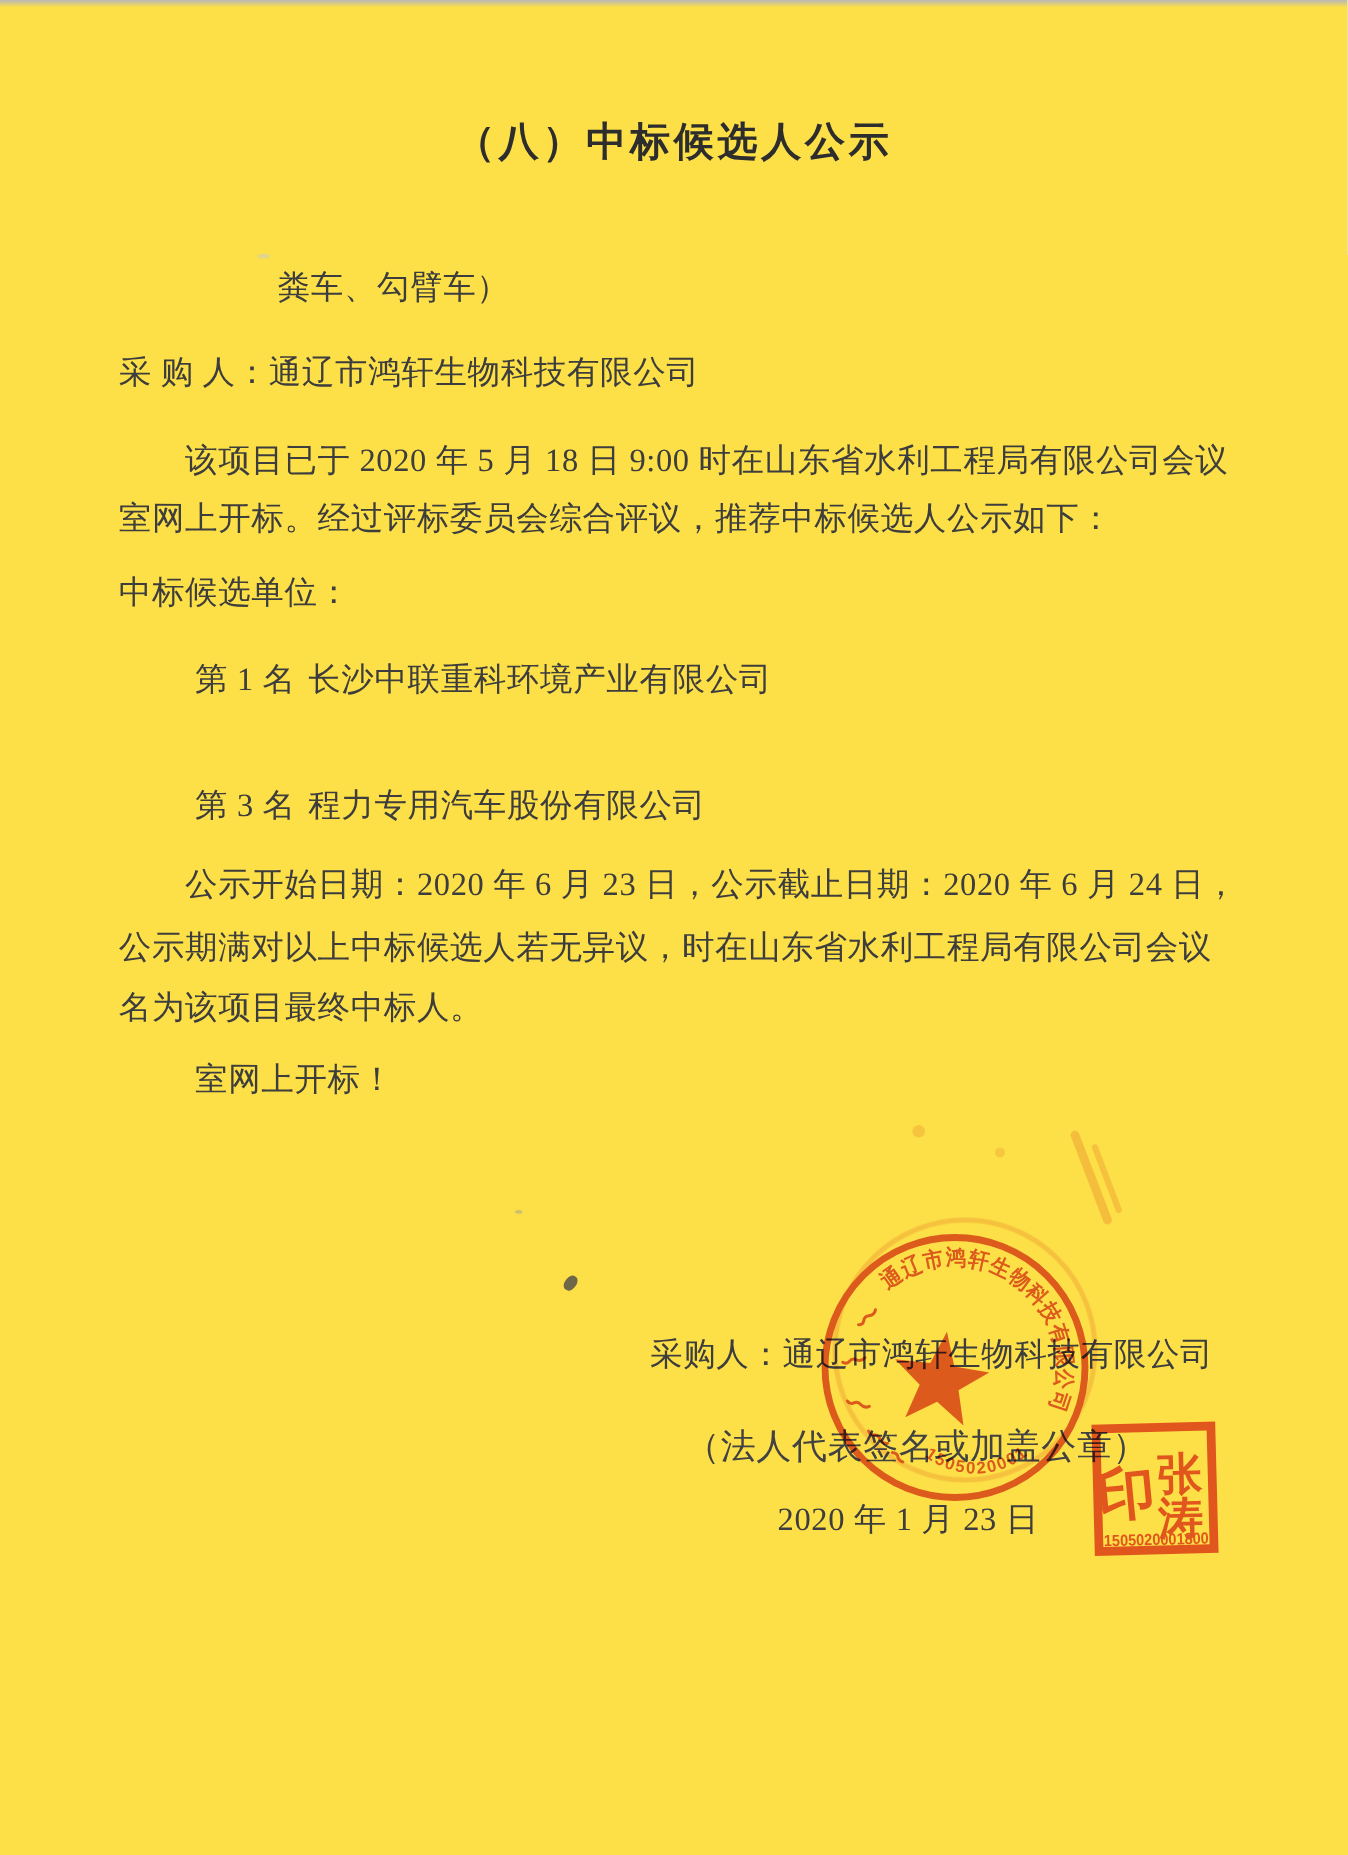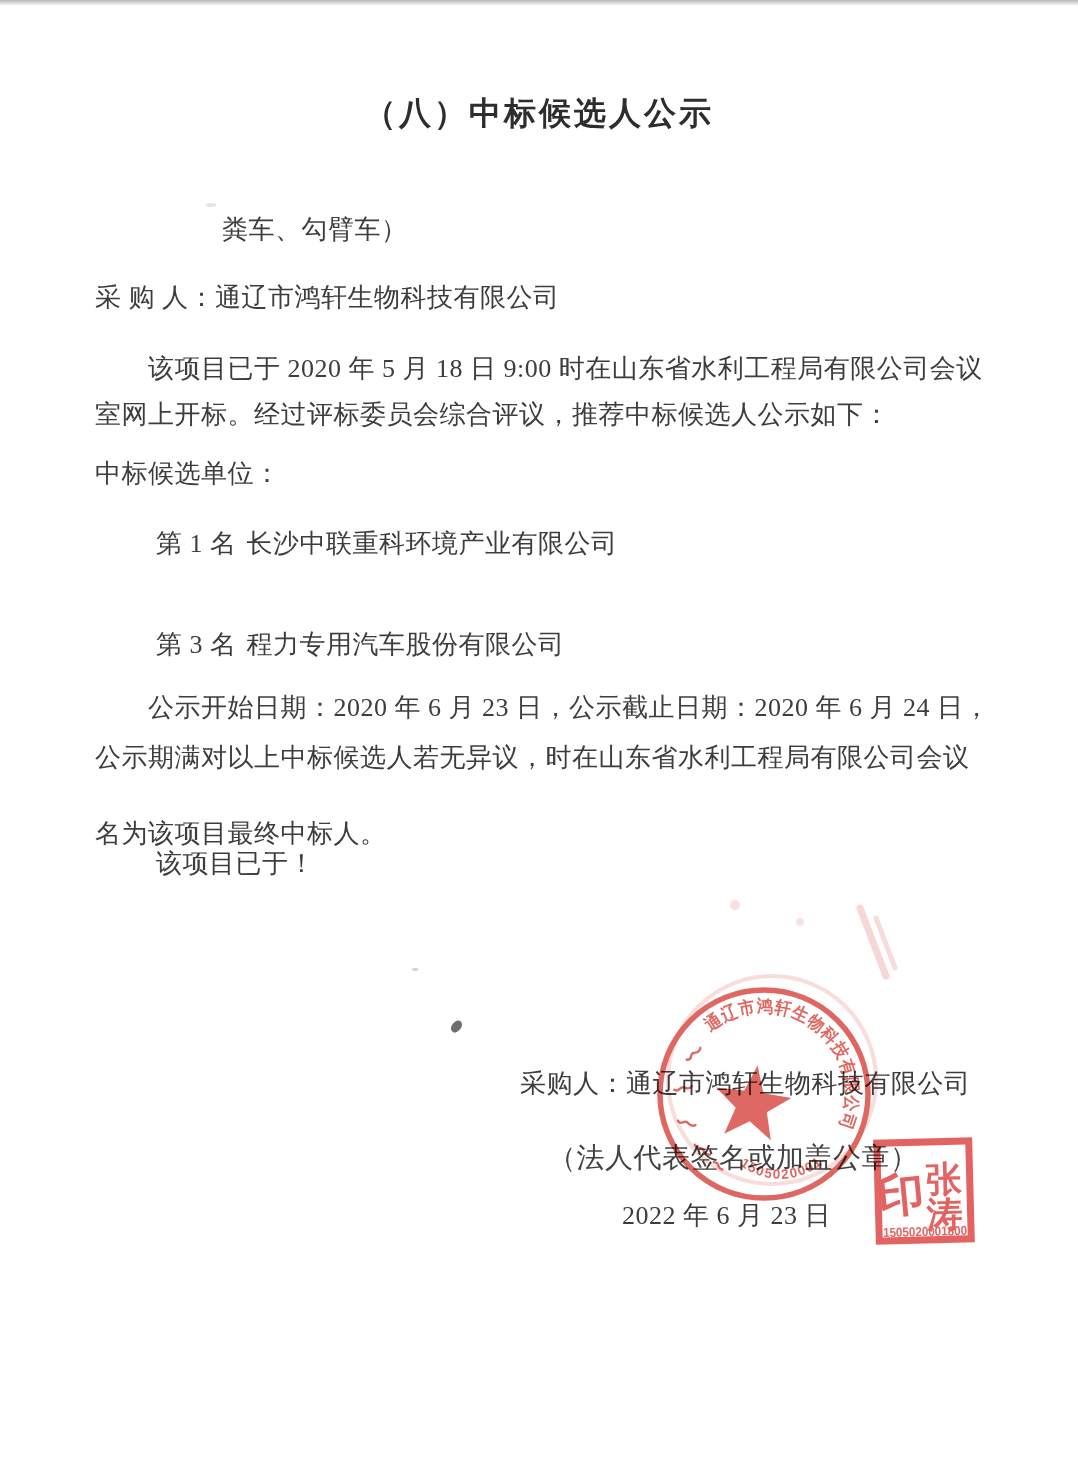--- a/index.html
+++ b/index.html
@@ -1,20 +1,20 @@
 <!DOCTYPE html>
 <html><head>
 <meta charset="utf-8">
 <style>
   html,body{margin:0;padding:0;background:#e8e8e8;}
   .page{
     position:relative;
     width:1078px;height:1484px;
     margin:0 auto;
-    background:#ffffff;
+    background:#fde047;
     overflow:hidden;
     font-family:"Liberation Serif","DejaVu Serif",serif;
     color:#3d3d3d;
   }
   .scan-edge{
     position:absolute;left:0;top:0;width:100%;height:6px;
     background:linear-gradient(to bottom,#b9b9b9 0%,rgba(255,255,255,0) 100%);
   }
   .title{
     position:absolute;left:0;top:92px;width:100%;
@@ -54,27 +54,27 @@
 
   <div class="line" style="left:156px;top:512px;margin-top:16px;">
     <span>第 1 名</span><span class="cand-name">长沙中联重科环境产业有限公司</span>
   </div>
   <div class="line" style="left:156px;top:629px;">
     <span>第 3 名</span><span class="cand-name">程力专用汽车股份有限公司</span>
   </div>
 
   <div class="line" style="left:148px;top:692px;">公示开始日期：2020 年 6 月 23 日，公示截止日期：2020 年 6 月 24 日，</div>
   <div class="line" style="left:95px;top:742px;">公示期满对以上中标候选人若无异议，时在山东省水利工程局有限公司会议</div>
-  <div class="line" style="left:95px;top:790px;margin-top:28px;">名为该项目最终中标人。</div>
+  <div class="line" style="left:95px;top:790px;">名为该项目最终中标人。</div>
 
-  <div class="line" style="left:156px;top:848px;">该项目已于！</div>
+  <div class="line" style="left:156px;top:848px;">室网上开标！</div>
 
   <div class="line" style="left:520px;top:1068px;">采购人：通辽市鸿轩生物科技有限公司</div>
   <div class="line sig-note" style="left:548px;top:1140px;">（法人代表签名或加盖公章）</div>
-  <div class="line" style="left:622px;top:1200px;">2022 年 6 月 23 日</div>
+  <div class="line" style="left:622px;top:1200px;">2020 年 1 月 23 日</div>
 
   <div class="speck" style="left:452px;top:1020px;width:9px;height:13px;background:#4a4a4a;opacity:.8;transform:rotate(38deg);"></div>
   <div class="speck" style="left:412px;top:968px;width:6px;height:3px;background:#9a9a9a;opacity:.45;"></div>
   <div class="speck" style="left:206px;top:203px;width:10px;height:4px;background:#c9c9c9;opacity:.5;"></div>
 
   <svg class="seal" style="left:614px;top:884px;" width="300" height="360" viewBox="-150 -210 300 360">
     <g opacity="0.84">
 
       <circle cx="8" cy="-14" r="104" fill="none" stroke="#e06a64" stroke-width="4" opacity="0.28"></circle>
 

